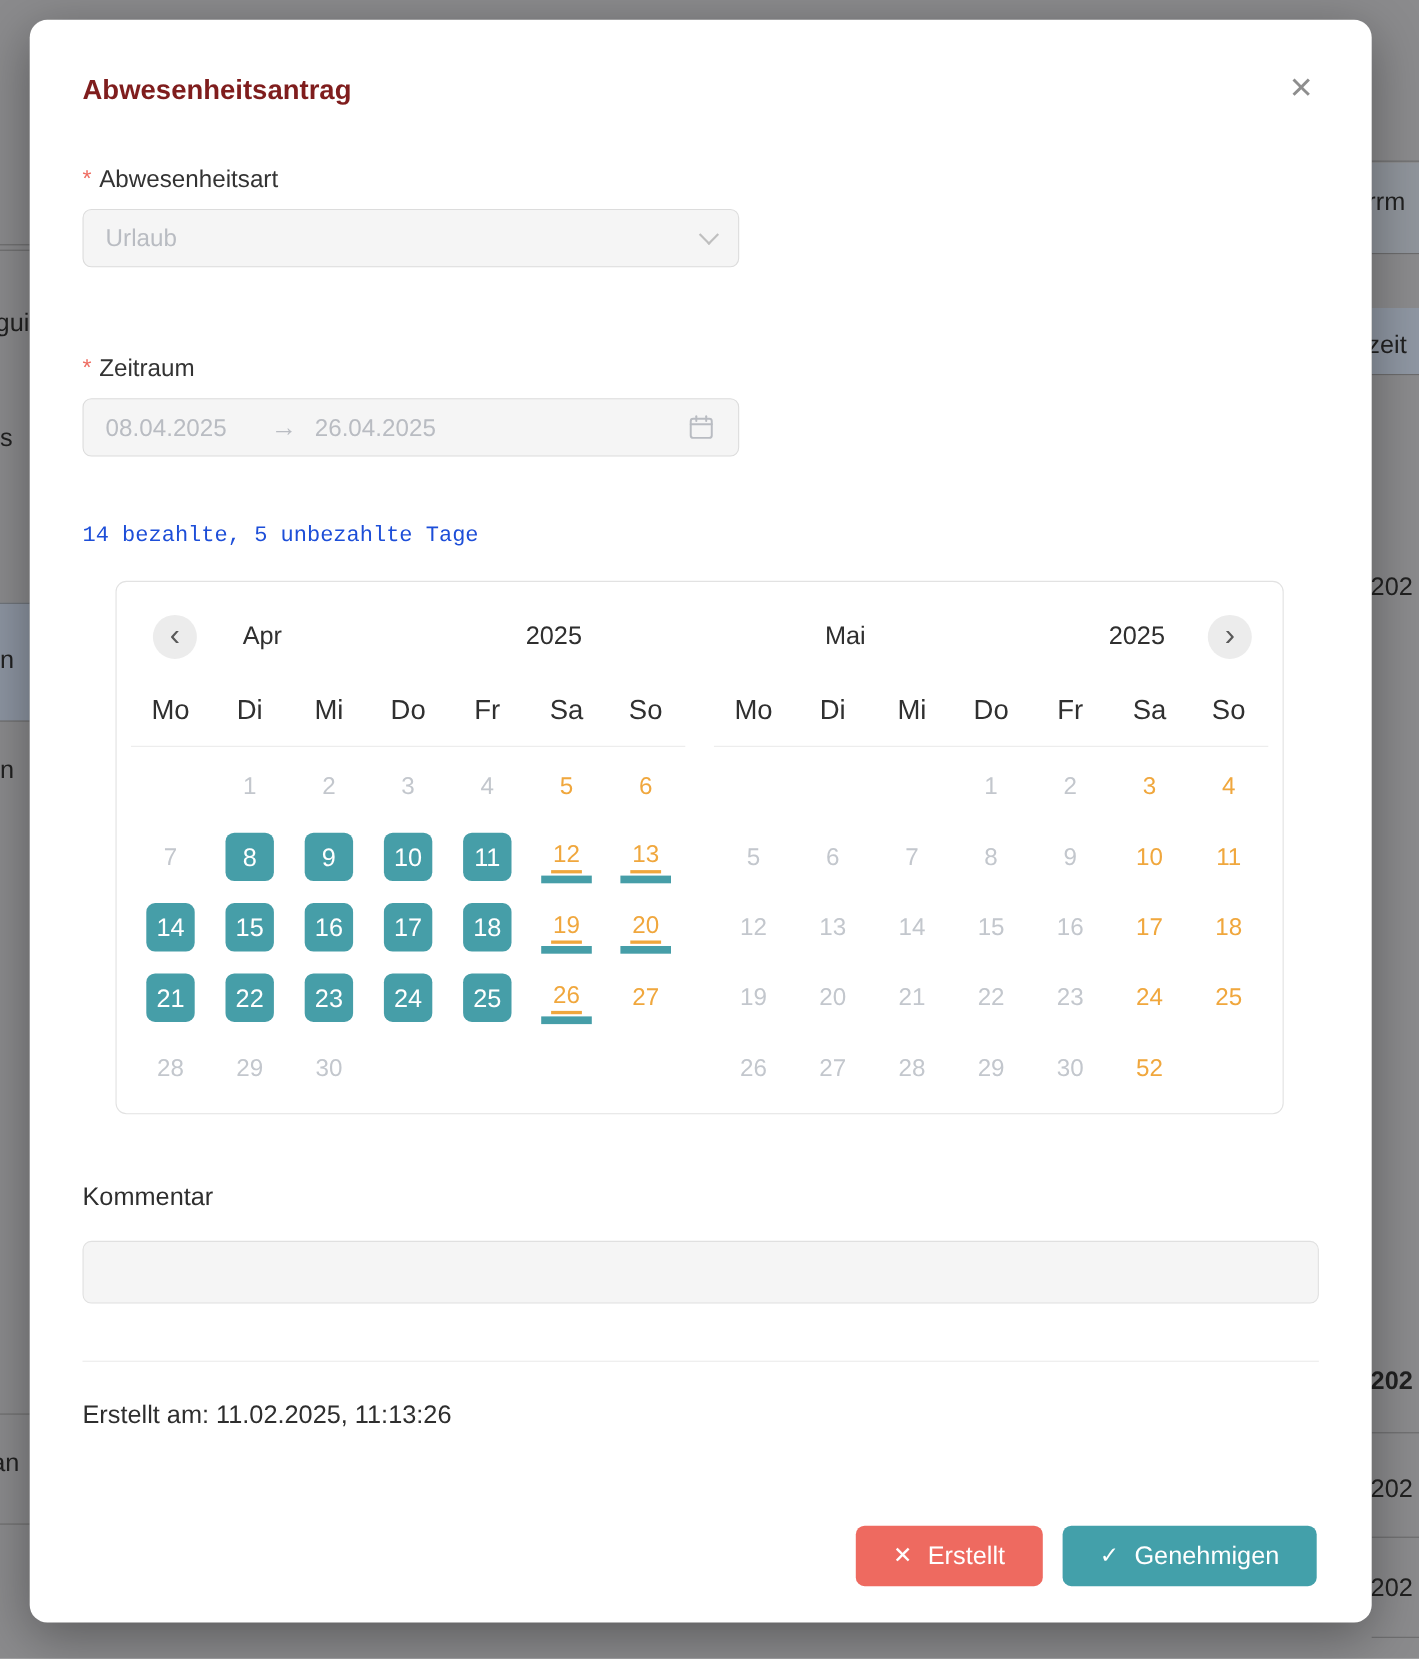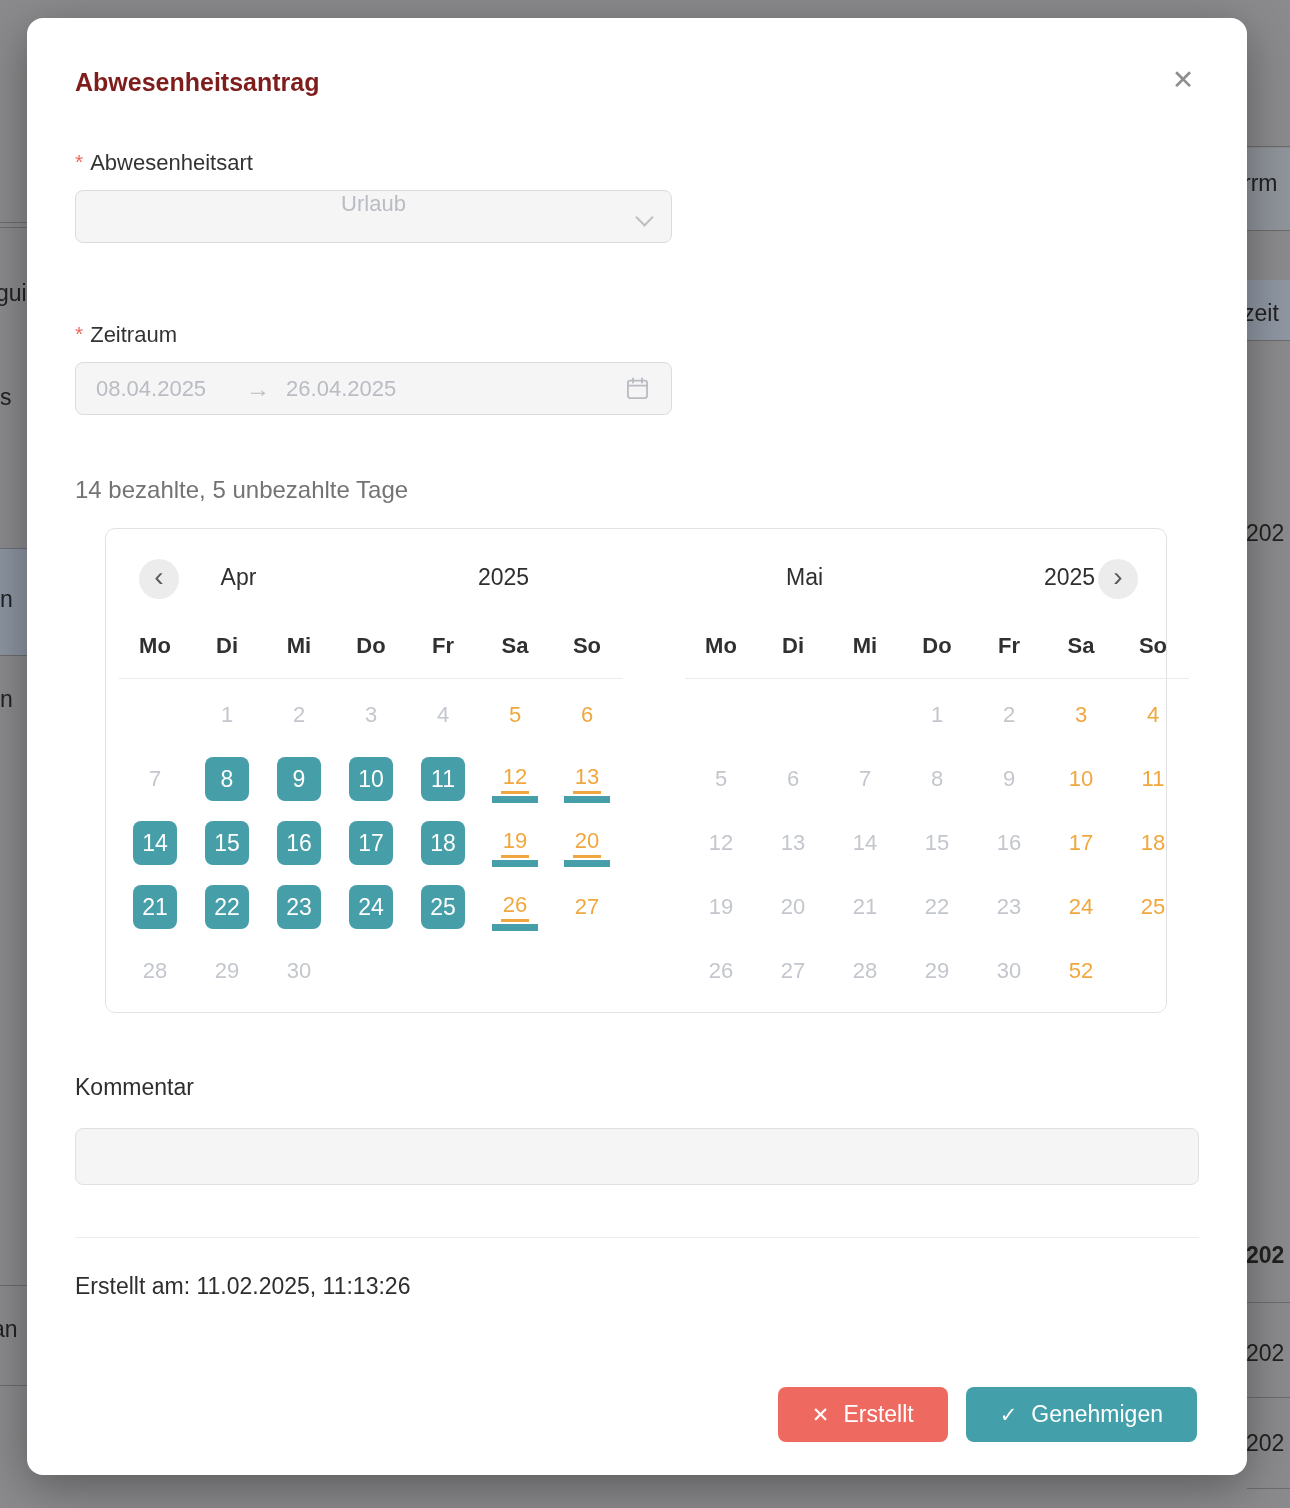--- a/index.html
+++ b/index.html
@@ -34,42 +34,42 @@
     background:#f5f5f5;border:1px solid #dcdcdc;border-radius:8px;
     display:flex;align-items:center;padding:0 20px;
     color:#b9bcc2;font-size:22px;
   }
   .chev-down{
     width:13px;height:13px;border-right:2px solid #bfbfbf;border-bottom:2px solid #bfbfbf;
     transform:rotate(45deg);margin-left:auto;margin-top:-6px;
   }
   .range-arrow{color:#b9bcc2;font-size:24px;margin:0 16px 0 40px;}
   .cal-ico{margin-left:auto;display:flex;}
-  .summary{position:absolute;left:48px;top:458px;font-size:24px;color:#737373;}
+  .summary{position:absolute;left:48px;top:458px;font-size:20px;color:#1d4ed8;font-family:Liberation Mono, monospace;}
   
   .cal-panel{
     position:absolute;left:78px;top:510px;width:1062px;height:485px;
     border:1px solid #e2e2e2;border-radius:10px;background:#fff;display:flex;
   }
   .cal-nav{
     position:absolute;top:30px;width:40px;height:40px;border-radius:50%;
     background:#ececec;border:none;padding:0;cursor:pointer;
     display:flex;align-items:center;justify-content:center;
     color:#595959;font-size:28px;line-height:1;
   }
   .cal-nav.prev{left:33px;}
   .cal-nav.next{right:28px;}
   .cal-nav span{margin-top:-4px;}
   .month{width:531px;padding-top:30px;}
   .cal-header{display:flex;height:36px;align-items:center;}
   .cal-header span{flex:1;text-align:center;font-size:23px;color:#2f2f2f;}
   .wk-row,.day-grid{display:grid;grid-template-columns:repeat(7,72px);margin:0 13px;}
   .wk-row{margin-top:32px;}
   .wk-cell{height:38px;display:flex;align-items:center;justify-content:center;
-    font-size:22px;font-weight:700;color:#303030;margin-bottom:13px;}
+    font-size:25px;font-weight:400;color:#303030;margin-bottom:13px;}
   .day-grid{border-top:1px solid #ebebeb;padding-top:4px;}
   .day{position:relative;height:64px;display:flex;align-items:center;justify-content:center;
     font-size:22px;font-weight:500;}
   .day.mut{color:#c3c7cd;}
   .day.wk .num,.day.wkm .num{color:#f0a73d;}
   .day.wkm .num{border-bottom:3px solid #f0a73d;padding:0 2px 1px;}
   .day.wkm::after{
     content:"";position:absolute;left:50%;transform:translateX(-50%);
     top:49px;width:46px;height:7px;background:#469ea8;
   }
@@ -133,21 +133,21 @@
 
   <button class="close-btn">
     <span>✕</span>
   </button>
 
   <div class="m-title">Abwesenheitsantrag</div>
 
   <div class="f-label" style="top:132px;">
     <span class="req">*</span><span>Abwesenheitsart</span>
   </div>
-  <div class="input-box" style="top:172px;flex-direction:column;">
+  <div class="input-box" style="top:172px;">
     <span>Urlaub</span>
     <span class="chev-down"></span>
   </div>
 
   <div class="f-label" style="top:304px;">
     <span class="req">*</span><span>Zeitraum</span>
   </div>
   <div class="input-box" style="top:344px;">
     <span>08.04.2025</span>
     <span class="range-arrow">→</span>
@@ -164,21 +164,21 @@
 
   <div class="summary">14 bezahlte, 5 unbezahlte Tage</div>
 
   <div class="cal-panel">
     <button class="cal-nav prev">
       <span>‹</span>
     </button>
     <button class="cal-nav next">
       <span>›</span>
     </button>
-    <div id="cal-months" style="display:flex;width:100%;gap:36px;">
+    <div id="cal-months" style="display:flex;width:100%;">
         <div class="month">
           <div class="cal-header">
             <span>Apr</span>
             <span>2025</span>
           </div>
           <div class="wk-row">
             <div class="wk-cell">Mo</div>
             <div class="wk-cell">Di</div>
             <div class="wk-cell">Mi</div>
             <div class="wk-cell">Do</div>

